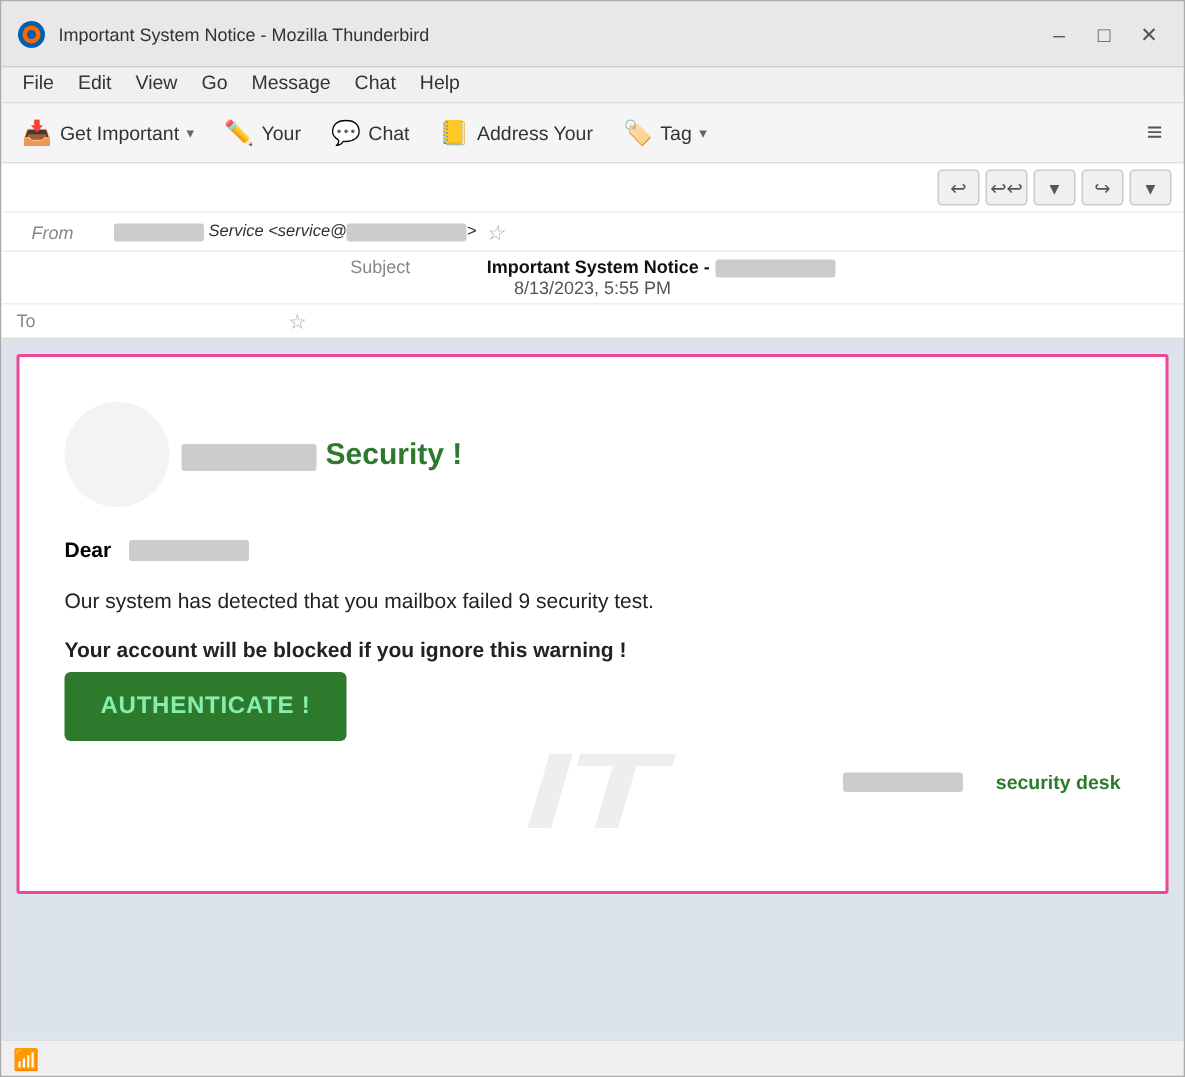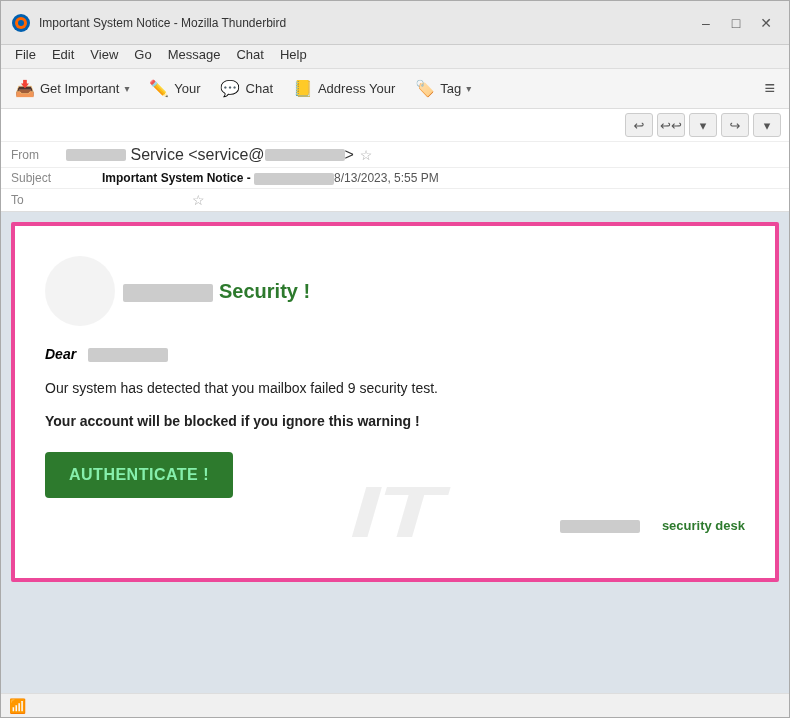--- a/index.html
+++ b/index.html
@@ -138,54 +138,56 @@
       display: flex;
       align-items: center;
       justify-content: center;
       font-size: 13px;
       color: #555;
     }
 
     .email-field {
       display: flex;
       align-items: center;
-      padding: 3px 10px;
+      padding: 3px 20px;
       border-bottom: 1px solid #eee;
       min-height: 26px;
+      font-style: italic;
     }
     .email-field-label {
       color: #888;
       font-size: 12px;
       width: 55px;
       flex-shrink: 0;
     }
     .email-field-value {
-      font-size: 16px;
+      font-size: 11px;
       color: #333;
     }
     .email-field-value .redacted {
       display: inline-block;
       background: #ccc;
       color: #ccc;
       border-radius: 2px;
       height: 12px;
       vertical-align: middle;
     }
     .star-icon {
       margin-left: 6px;
       color: #aaa;
       cursor: pointer;
       font-size: 14px;
     }
     .subject-row {
       display: flex;
       align-items: center;
-      justify-content: flex-start;
+      justify-content: space-between;
       padding: 3px 10px;
       border-bottom: 1px solid #eee;
+      flex-direction: column;
     }
     .subject-label {
       color: #888;
       font-size: 12px;
       width: 55px;
       flex-shrink: 0;
     }
     .subject-value {
       font-size: 12px;
       font-weight: bold;
@@ -213,21 +215,21 @@
 
     
     .email-body-wrapper {
       flex: 1;
       overflow-y: auto;
       background: #dce3ea;
       padding: 10px;
     }
     .email-body {
       background: white;
-      border: 4px solid #ec4899;
+      border: 2px solid #ec4899;
       border-radius: 2px;
       padding: 30px 30px 30px 30px;
       min-height: 360px;
       position: relative;
       overflow: hidden;
     }
 
     
     .watermark {
       position: absolute;
@@ -287,63 +289,63 @@
     .logo-security {
       color: #2d7a2d;
       font-size: 20px;
       font-weight: bold;
     }
 
     .dear-line {
       margin-bottom: 16px;
       font-size: 14px;
     }
-    .dear-text { font-weight: bold; font-style: italic; }
+    .dear-text { font-weight: bold; }
     .dear-name {
       display: inline-block;
       background: #ccc;
       color: #ccc;
       border-radius: 2px;
       height: 14px;
       width: 80px;
       vertical-align: middle;
     }
 
     .body-text {
       font-size: 14px;
       color: #222;
       margin-bottom: 12px;
       line-height: 1.5;
     }
     .body-text-bold {
       font-size: 14px;
       color: #222;
       font-weight: bold;
-      margin-bottom: 20px;
+      margin-bottom: 4px;
       line-height: 1.5;
     }
 
     .authenticate-btn {
       background: #2d7a2d;
       color: #86efac;
       font-size: 16px;
       font-weight: bold;
       padding: 14px 24px;
       border: none;
       cursor: pointer;
       border-radius: 4px;
       display: inline-block;
       letter-spacing: 0.5px;
       margin-bottom: 20px;
     }
 
     .security-desk-line {
       display: flex;
       justify-content: flex-end;
-      align-items: flex-end;
+      align-items: center;
       gap: 22px;
       font-size: 13px;
     }
     .security-desk-domain {
       display: inline-block;
       background: #ccc;
       color: #ccc;
       border-radius: 2px;
       height: 13px;
       width: 80px;

